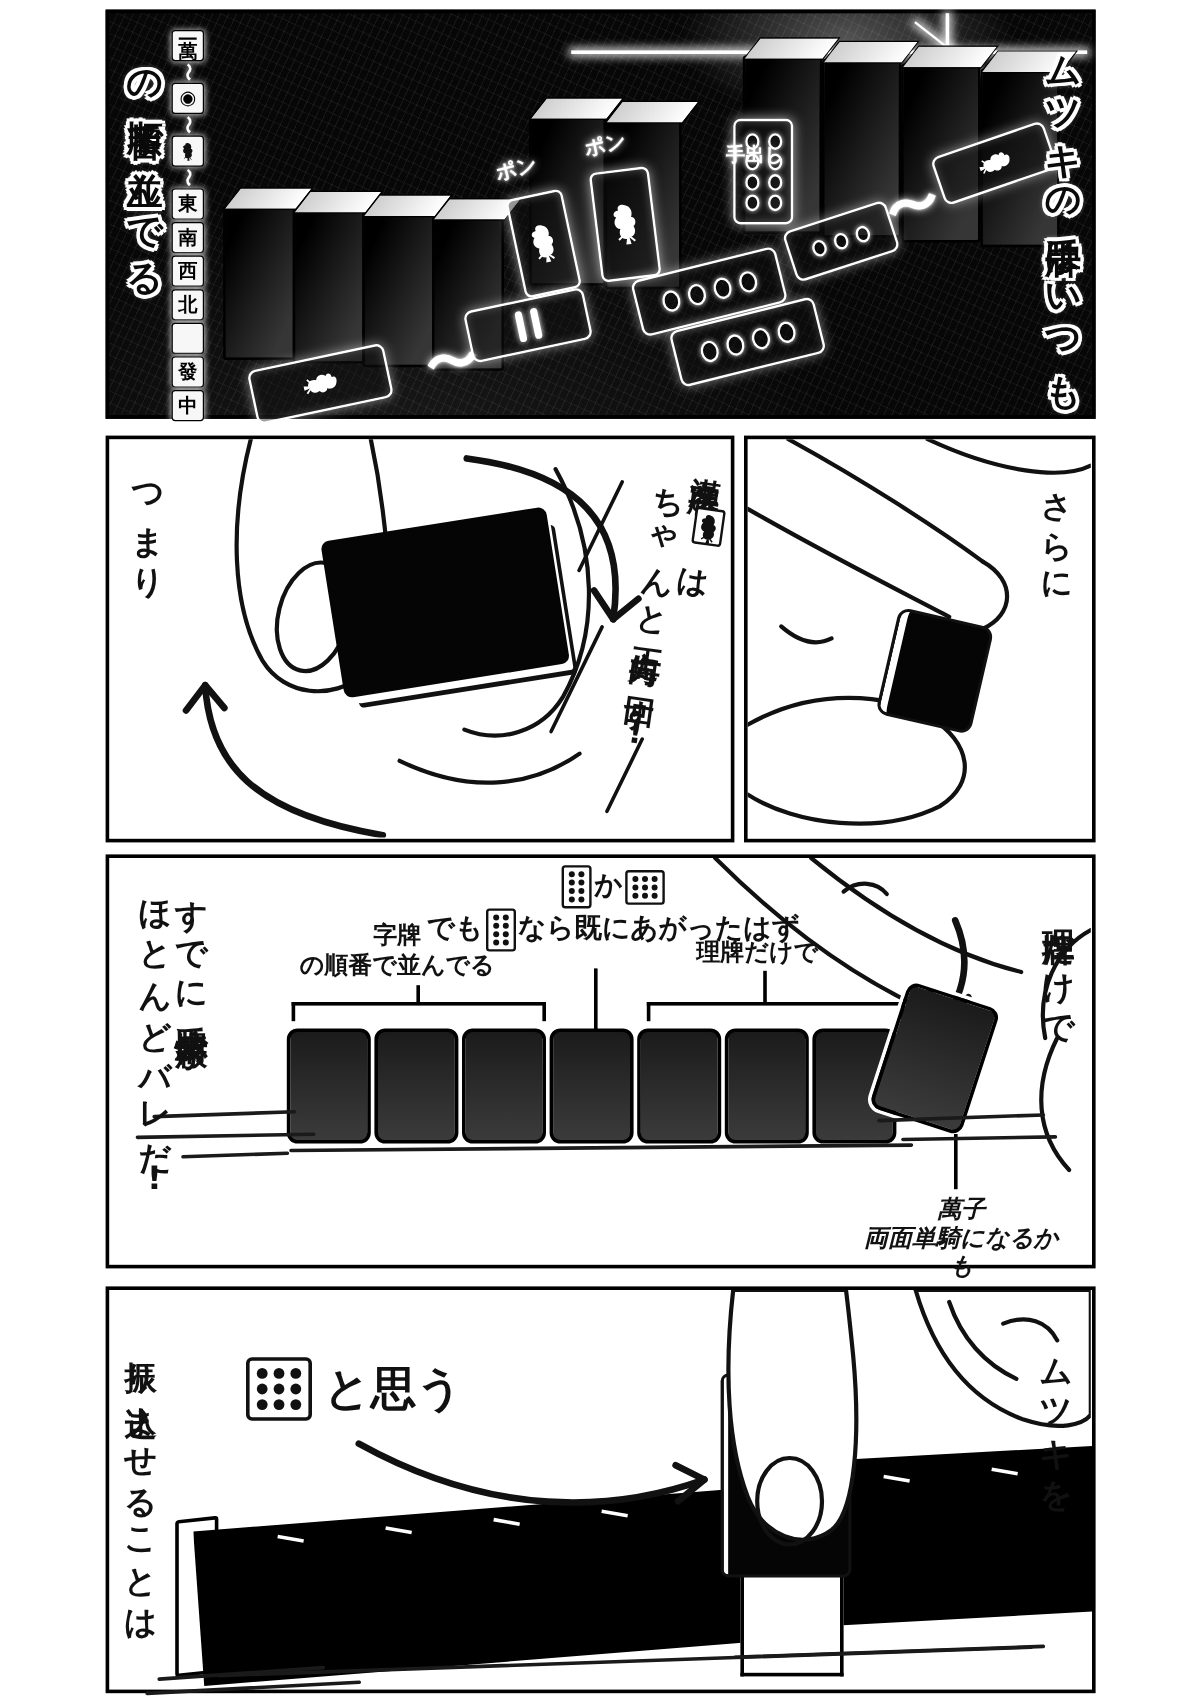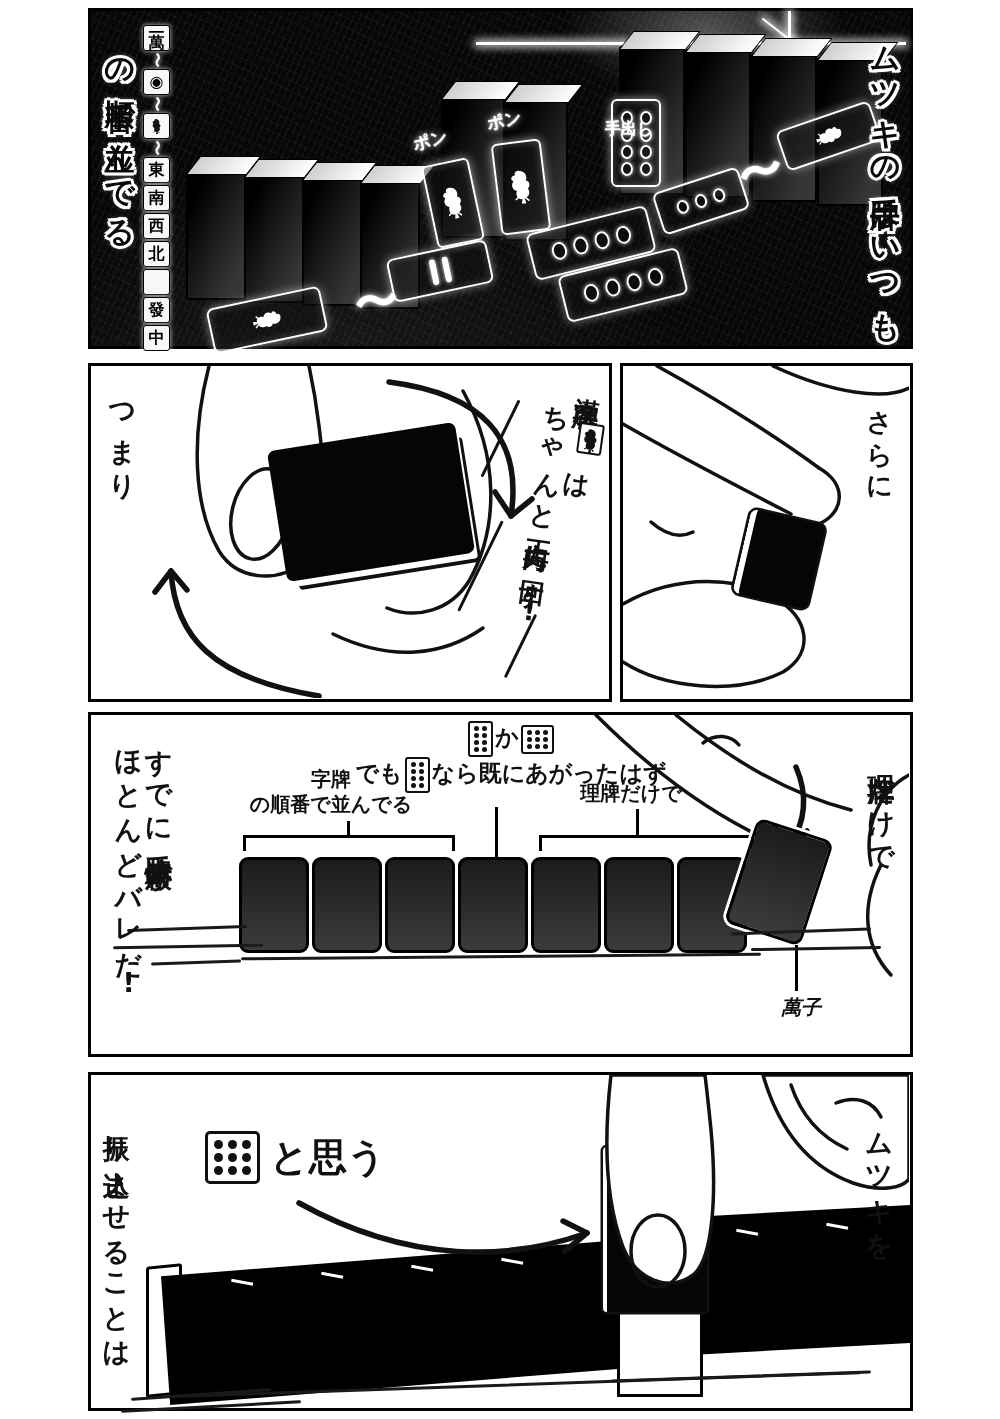--- a/index.html
+++ b/index.html
@@ -320,20 +320,21 @@
       <div class="handtile" style="position:relative;width:70px;height:96px;"></div>
       <div class="handtile" style="position:relative;width:70px;height:96px;"></div>
       <div class="handtile" style="position:relative;width:70px;height:96px;"></div>
       <div class="handtile" style="position:relative;width:70px;height:96px;"></div>
     </div>
 
     <div class="handtile" style="left:648px;top:112px;width:80px;height:110px;transform:rotate(18deg);box-shadow:0 0 0 3px #fff;"></div>
     <div class="vline" style="left:704px;top:230px;height:46px;"></div>
     <div class="grouplabel serif" style="left:620px;top:280px;width:180px;line-height:24px;font-style:italic;">
       <div>萬子</div>
+      <div>両面単騎になるかも</div>
     </div>
 
     <div class="scrib" style="left:36px;top:212px;width:120px;transform:rotate(-2deg);"></div>
     <div class="scrib" style="left:22px;top:230px;width:150px;transform:rotate(-1deg);"></div>
     <div class="scrib" style="left:60px;top:246px;width:90px;transform:rotate(-2deg);"></div>
     <div class="scrib" style="left:640px;top:215px;width:140px;transform:rotate(-2deg);"></div>
     <div class="scrib" style="left:660px;top:232px;width:130px;transform:rotate(-1deg);"></div>
     <div class="scrib" style="left:150px;top:240px;width:520px;transform:rotate(-0.5deg);"></div>
 
     <div style="position:absolute;left:12px;top:16px;writing-mode:vertical-rl;">

